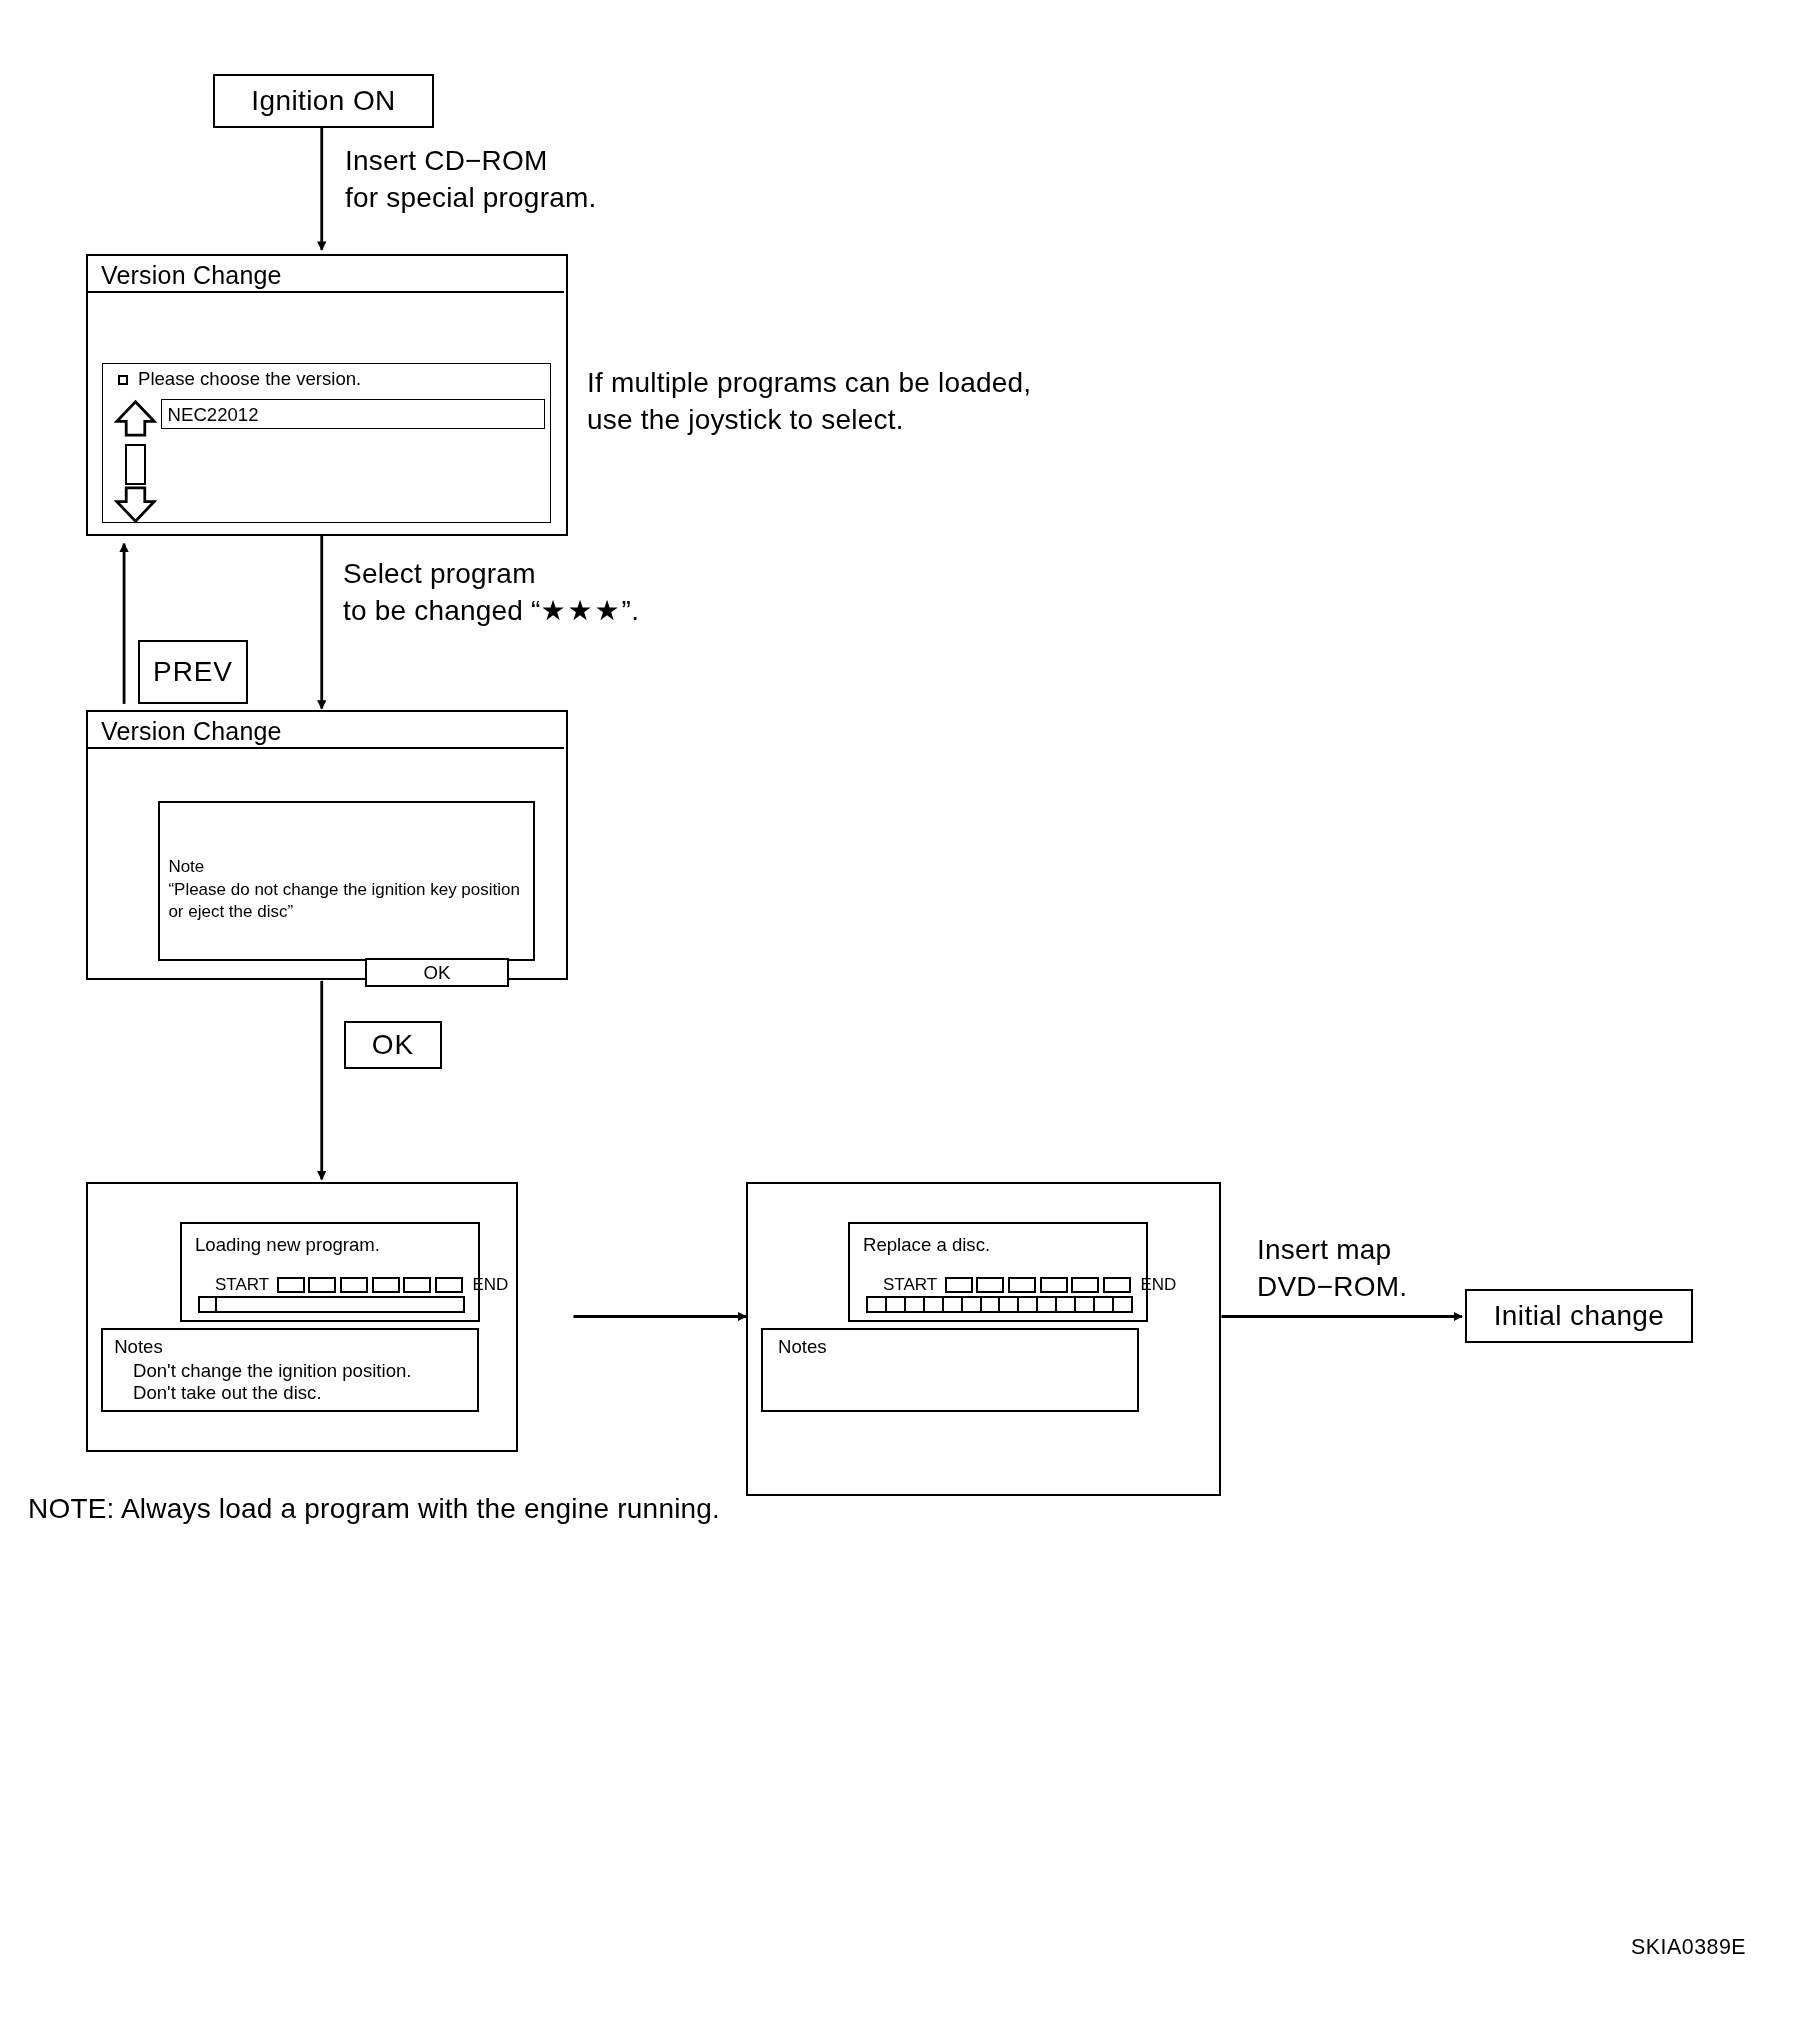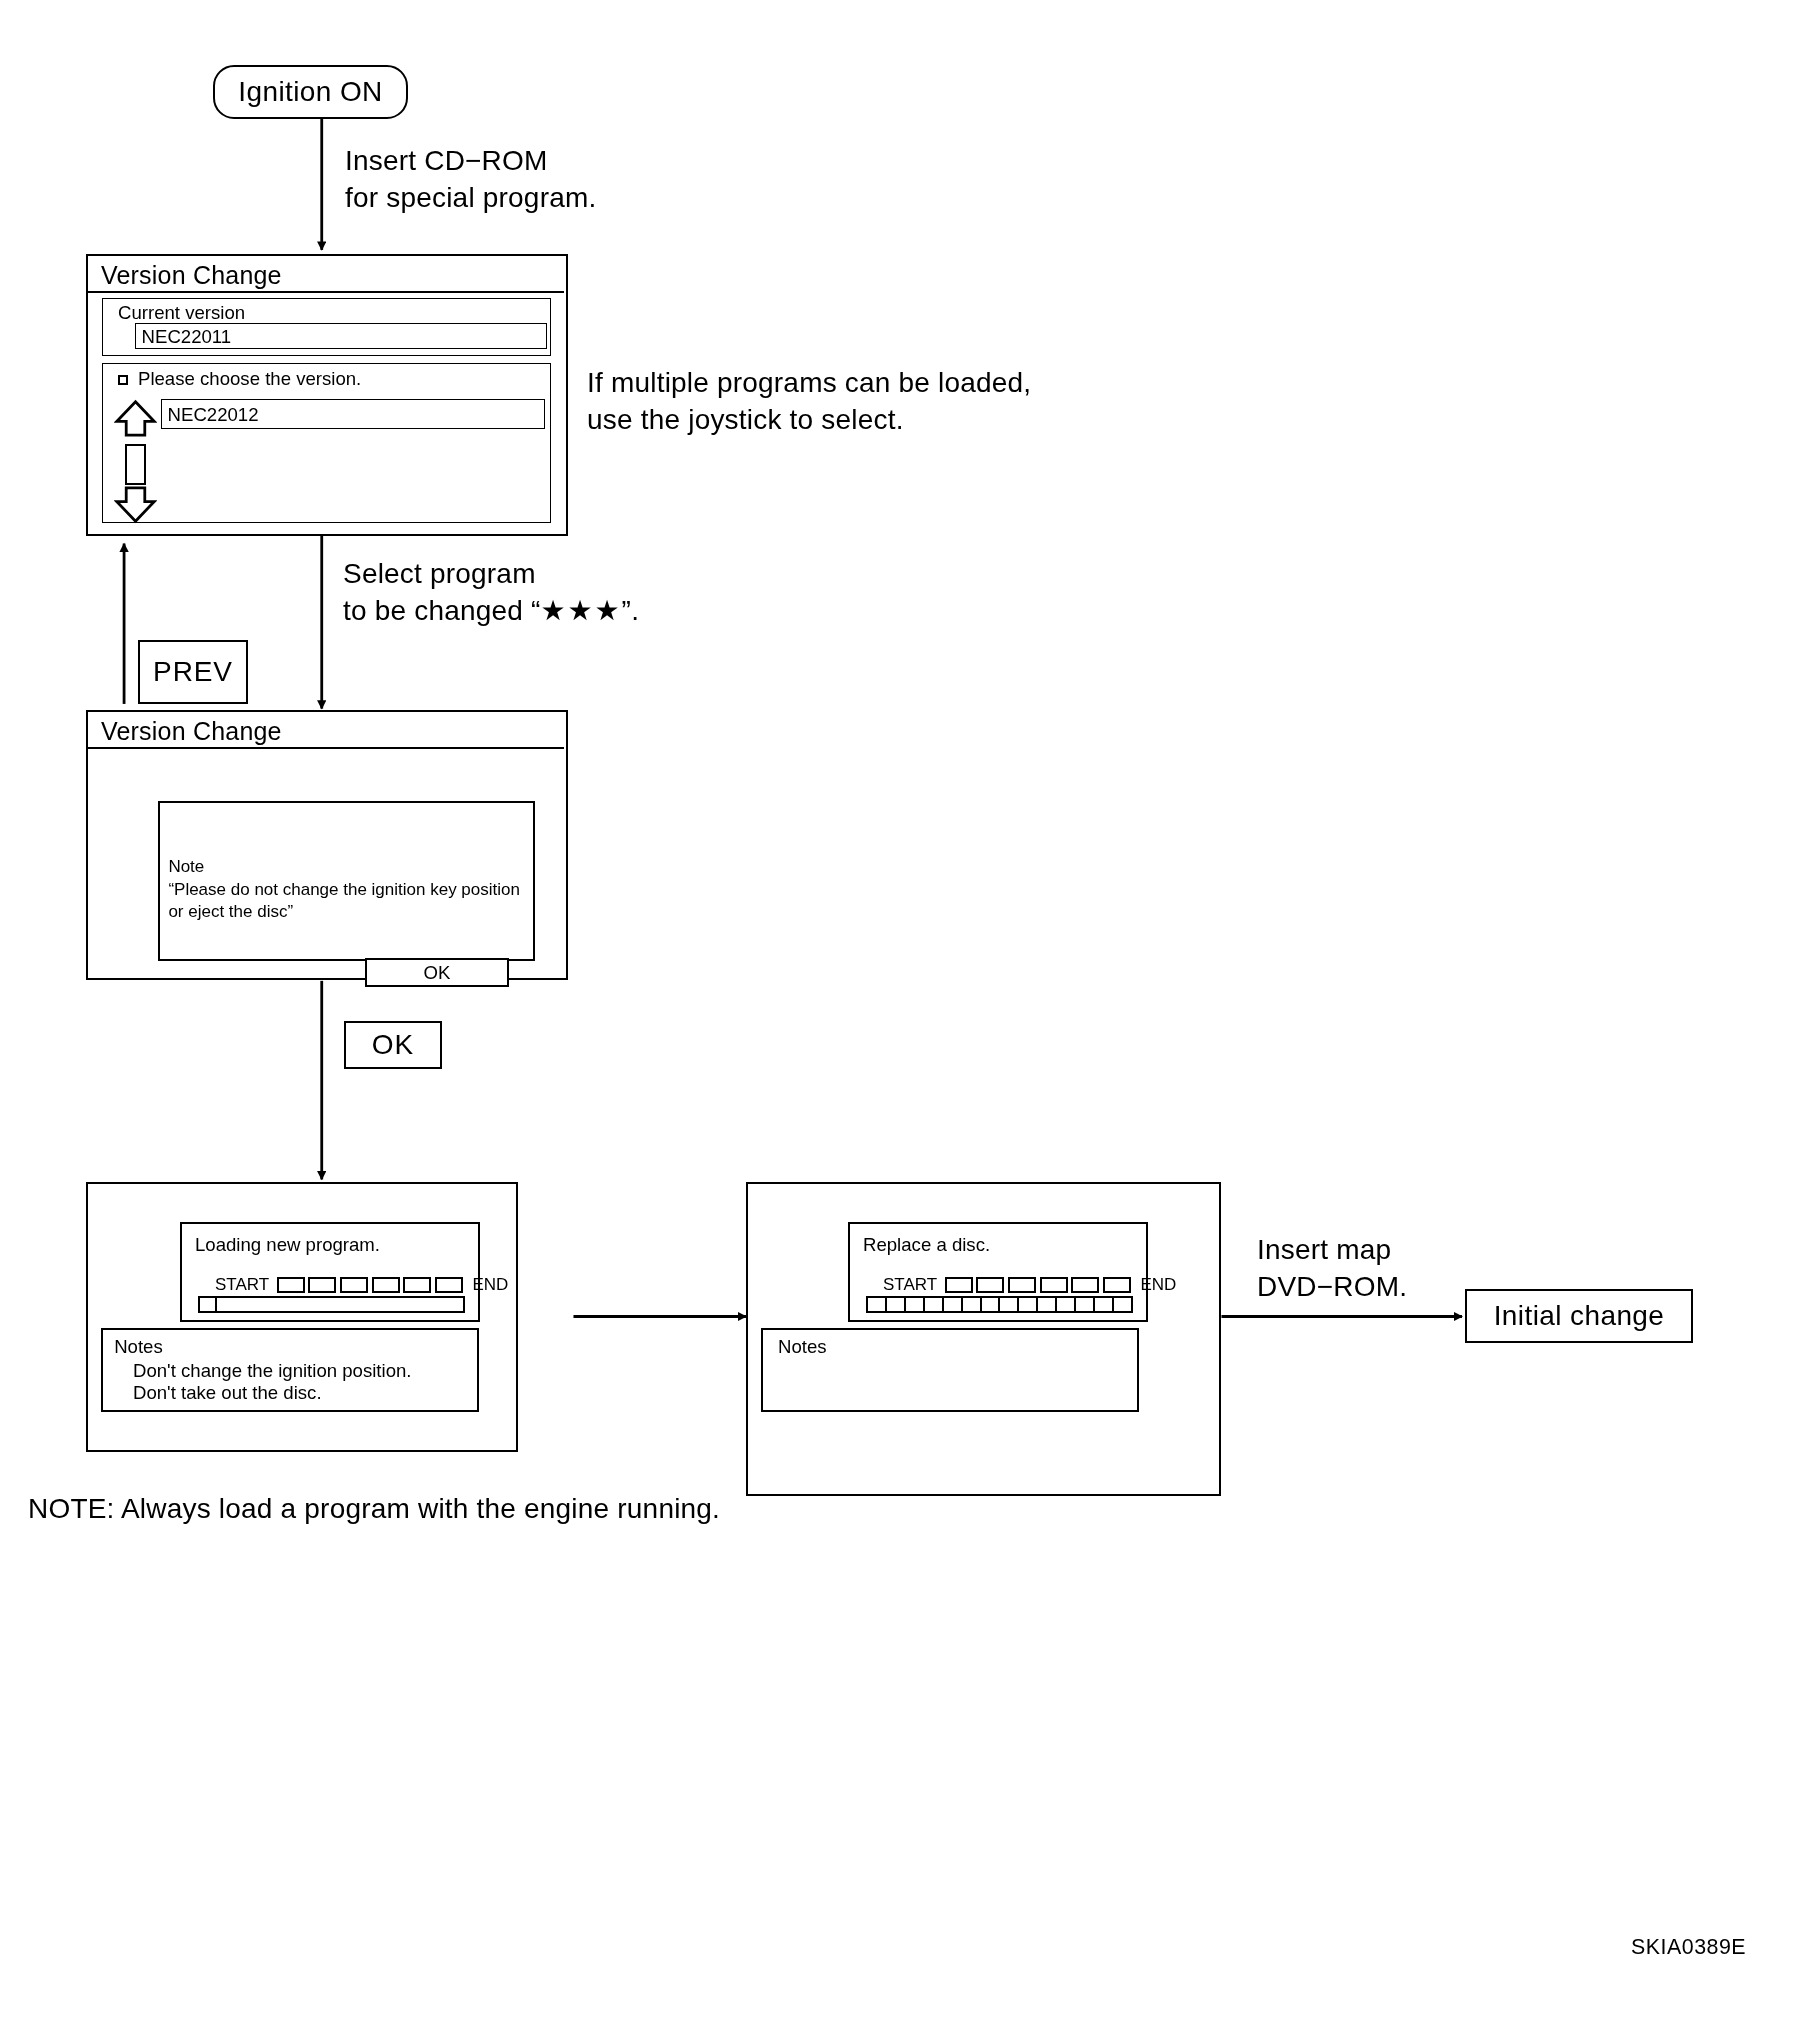--- a/index.html
+++ b/index.html
@@ -132,39 +132,33 @@
 
     <line x1="133" y1="755" x2="133" y2="583" stroke="#000" stroke-width="3" marker-end="url(#ah)"></line>
 
     <line x1="345" y1="1052" x2="345" y2="1265" stroke="#000" stroke-width="3" marker-end="url(#ah)"></line>
 
     <line x1="615" y1="1412" x2="800" y2="1412" stroke="#000" stroke-width="3" marker-end="url(#ah)"></line>
 
     <line x1="1310" y1="1412" x2="1568" y2="1412" stroke="#000" stroke-width="3" marker-end="url(#ah)"></line>
   </svg>
 
-  <div class="abs flowbox" style="left:213px; top:65px; width:195px; height:54px;border-radius:21px;">
+  <div class="abs flowbox" style="left:213px; top:74px; width:221px; height:54px;">
     <span>Ignition ON</span>
   </div>
 
   <div class="abs annot" style="left:345px; top:142px;">Insert CD−ROM
 for special program.</div>
 
   <div class="abs screen" style="left:86px; top:254px; width:482px; height:282px;">
 
     <div class="abs" style="left:0px; top:0px; width:476px; height:37px; border-bottom:2.8px solid #000;">
       <div class="abs dlg-title" style="left:13px; top:4.7px;">Version Change</div>
     </div>
 
-    <div class="abs thinbox" style="left:14px; top:42px; width:449px; height:58px;">
-      <div class="abs sm" style="left:15px; top:1.9px;">Current version</div>
-      <div class="abs thinbox" style="left:32px; top:24px; width:412px; height:26px;">
-        <div class="abs sm" style="left:5.6px; top:0.9px;">NEC22011</div>
-      </div>
-    </div>
 
     <div class="abs thinbox" style="left:14px; top:107px; width:449px; height:160px;">
 
       <div class="abs" style="left:15px; top:11.2px; width:10.3px; height:10.3px; border:2.8px solid #000;"></div>
 
       <div class="abs sm" style="left:35px; top:2.8px;">Please choose the version.</div>
 
       <svg class="abs" style="left:11.2px; top:35px;" width="43" height="39" viewBox="0 0 46 42">
         <path d="M23,3 L43,24 L33,24 L33,39 L13,39 L13,24 L3,24 Z" fill="#fff" stroke="#000" stroke-width="3"></path>
       </svg>

